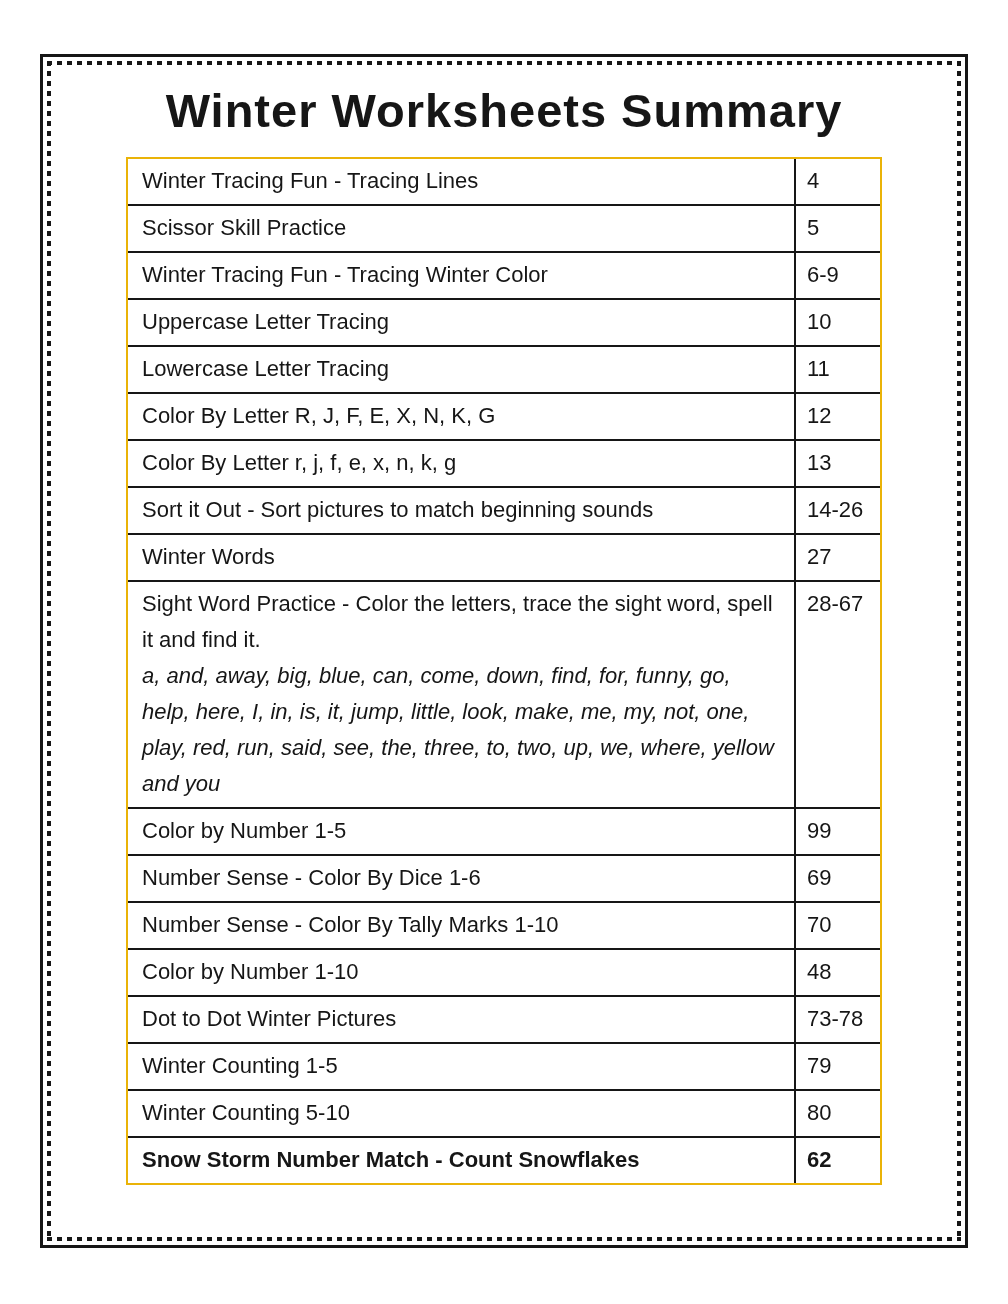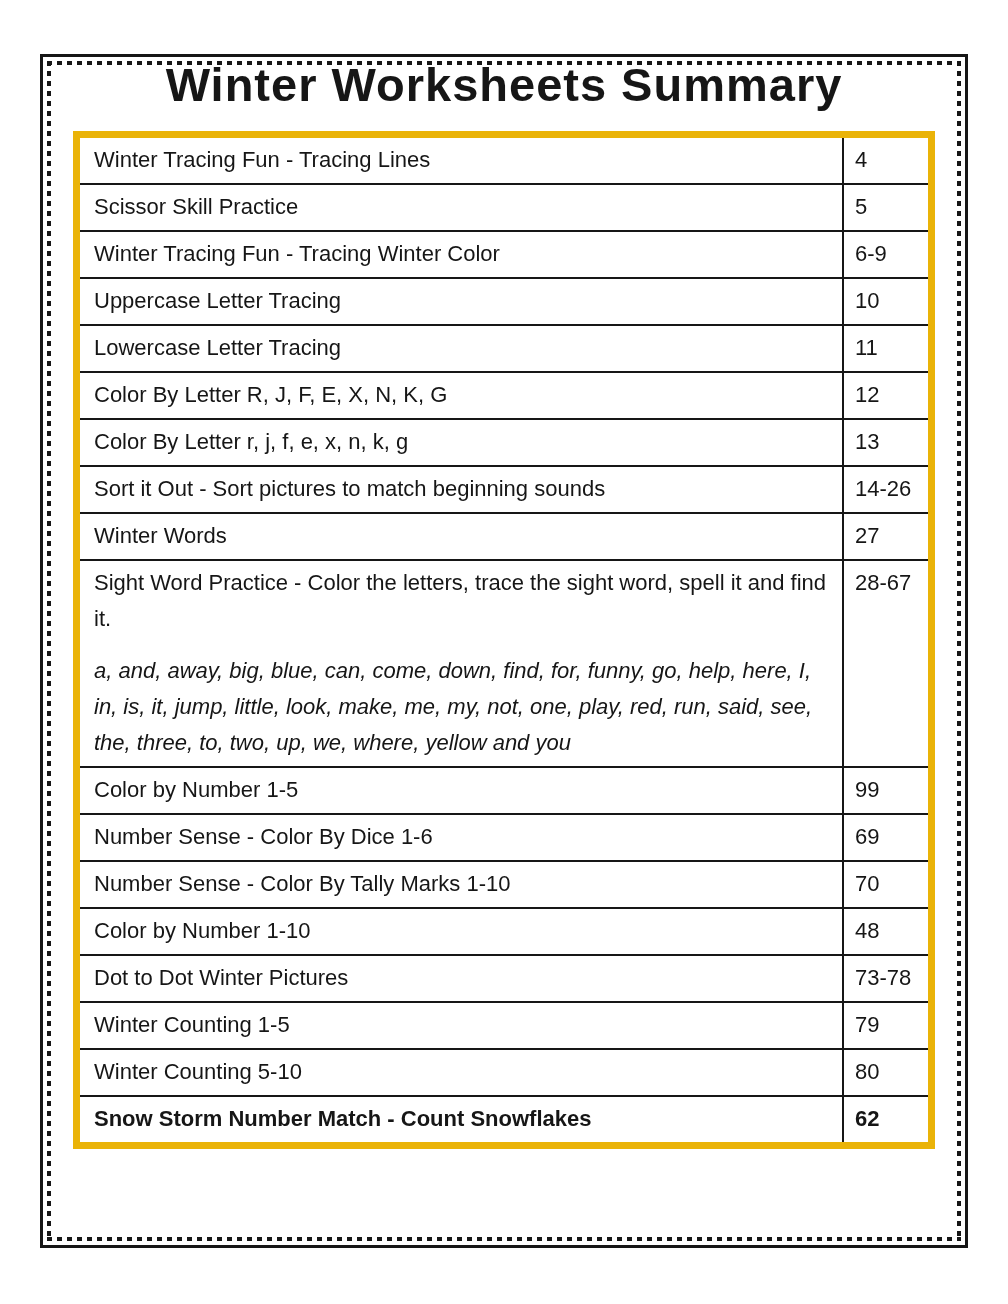--- a/index.html
+++ b/index.html
@@ -25,34 +25,34 @@
   }
   .dash-top { top: 4px; }
   .dash-bottom { bottom: 4px; }
   .dash-v {
     top: 4px; bottom: 4px; width: 4px;
     background: repeating-linear-gradient(180deg, #161616 0 5px, transparent 5px 10px);
   }
   .dash-left { left: 4px; }
   .dash-right { right: 4px; }
 
-  .content { position: relative; }
+  .content { position: relative; padding-top: 26px; }
 
   .page-title {
     text-align: center;
     font-size: 47px;
     font-weight: 700;
     letter-spacing: 1px;
     line-height: 56px;
   }
 
   .summary-table {
-    width: 862px;
+    width: 756px;
     margin: 18px auto 0 auto;
-    border: 7px solid #eab308;
+    border: 2px solid #eab308;
     background: #ffffff;
   }
   .t-row {
     display: flex;
     align-items: stretch;
     min-height: 45px;
     border-bottom: 2px solid #161616;
   }
   .t-row:last-child { border-bottom: none; font-weight: bold; }
   .cell-label {
@@ -61,21 +61,21 @@
     font-size: 22px;
     line-height: 36px;
   }
   .cell-pages {
     flex: 0 0 86px;
     border-left: 2px solid #161616;
     padding: 4px 4px 5px 11px;
     font-size: 22px;
     line-height: 36px;
   }
-  .sublabel { display: block; font-style: italic; margin-top: 16px; }
+  .sublabel { display: block; font-style: italic; }
 </style>
 </head>
 <body>
 
 <div class="outer-frame">
   <div class="dash dash-h dash-top"></div>
   <div class="dash dash-h dash-bottom"></div>
   <div class="dash dash-v dash-left"></div>
   <div class="dash dash-v dash-right"></div>
 

